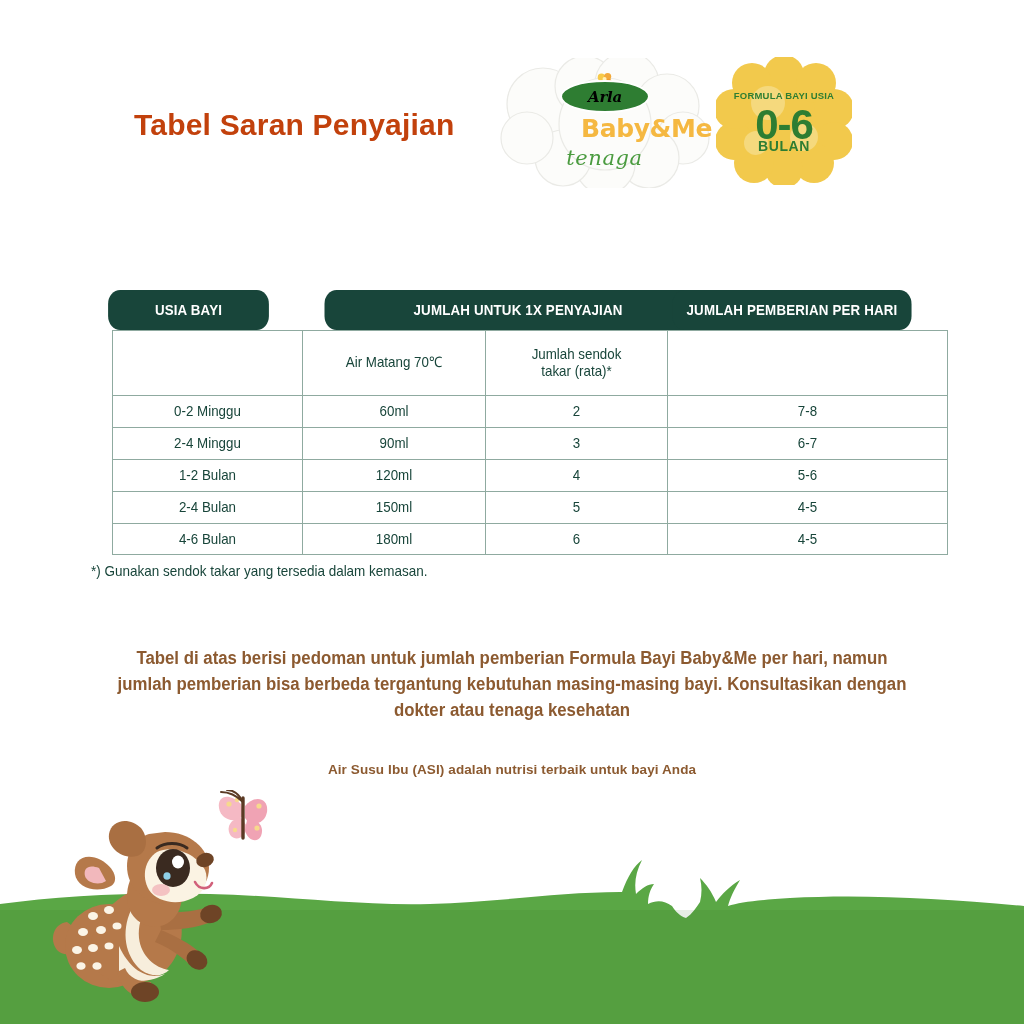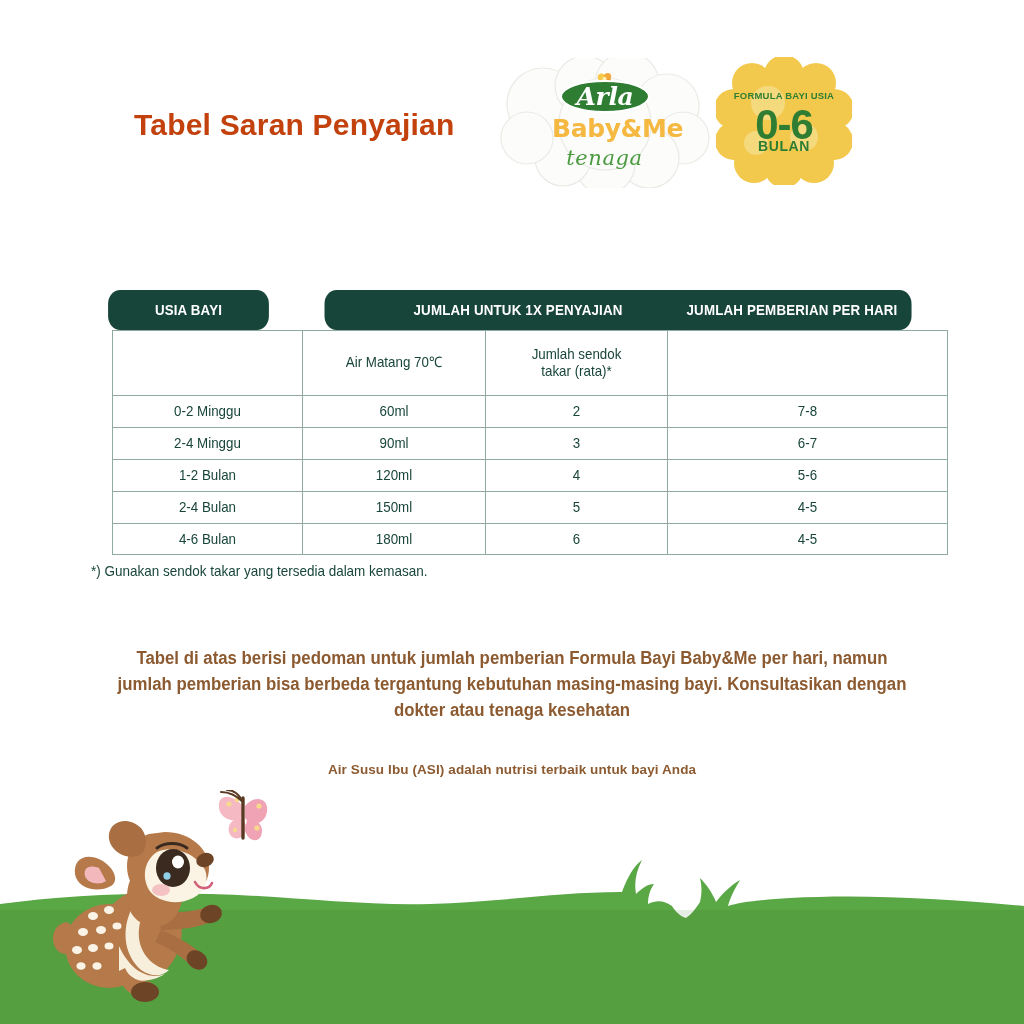--- a/index.html
+++ b/index.html
@@ -50,37 +50,37 @@
     background: #2E7D32;
     border-radius: 50%;
     border: 2px solid #ffffff;
     box-sizing: border-box;
   }
   .arla-text {
     position: absolute;
     left: 0; top: 0;
     width: 100%; height: 100%;
     display: flex; align-items: center; justify-content: center;
-    color: #ffffff;
+    color: #000000;
     font-family: "DejaVu Serif", serif;
     font-style: italic;
     font-weight: bold;
-    font-size: 25px;
+    font-size: 15px;
     letter-spacing: -0.3px;
   }
   .arla-flower {
     position: absolute;
     left: 99px; top: 14px;
     width: 18px; height: 16px;
   }
   .babyme-text {
     position: absolute;
-    left: 13px; top: 56px;
+    left: 0; top: 56px;
     width: 215px;
-    text-align: center;
+    text-align: right;
     color: #F5B841;
     font-family: "DejaVu Sans", sans-serif;
     font-weight: bold;
     font-size: 25px;
     letter-spacing: -0.4px;
   }
   .organic-text {
     position: absolute;
     left: 0; top: 88px;
     width: 215px;

